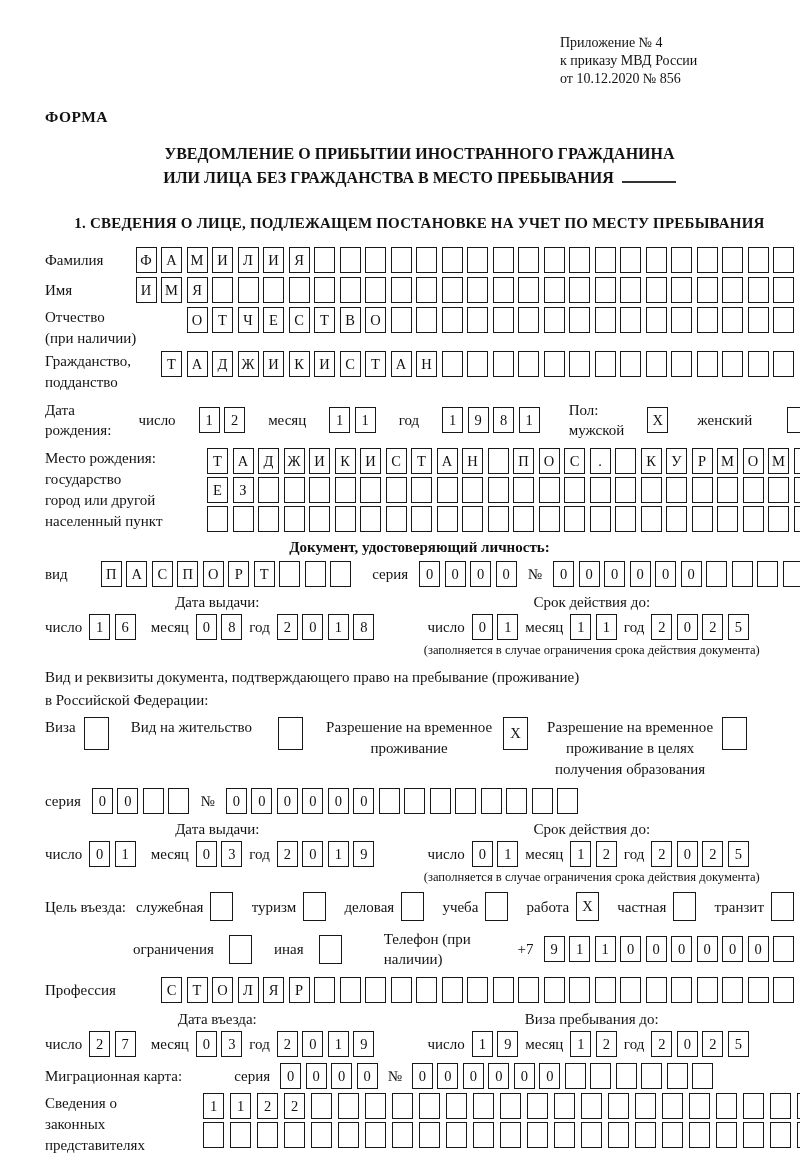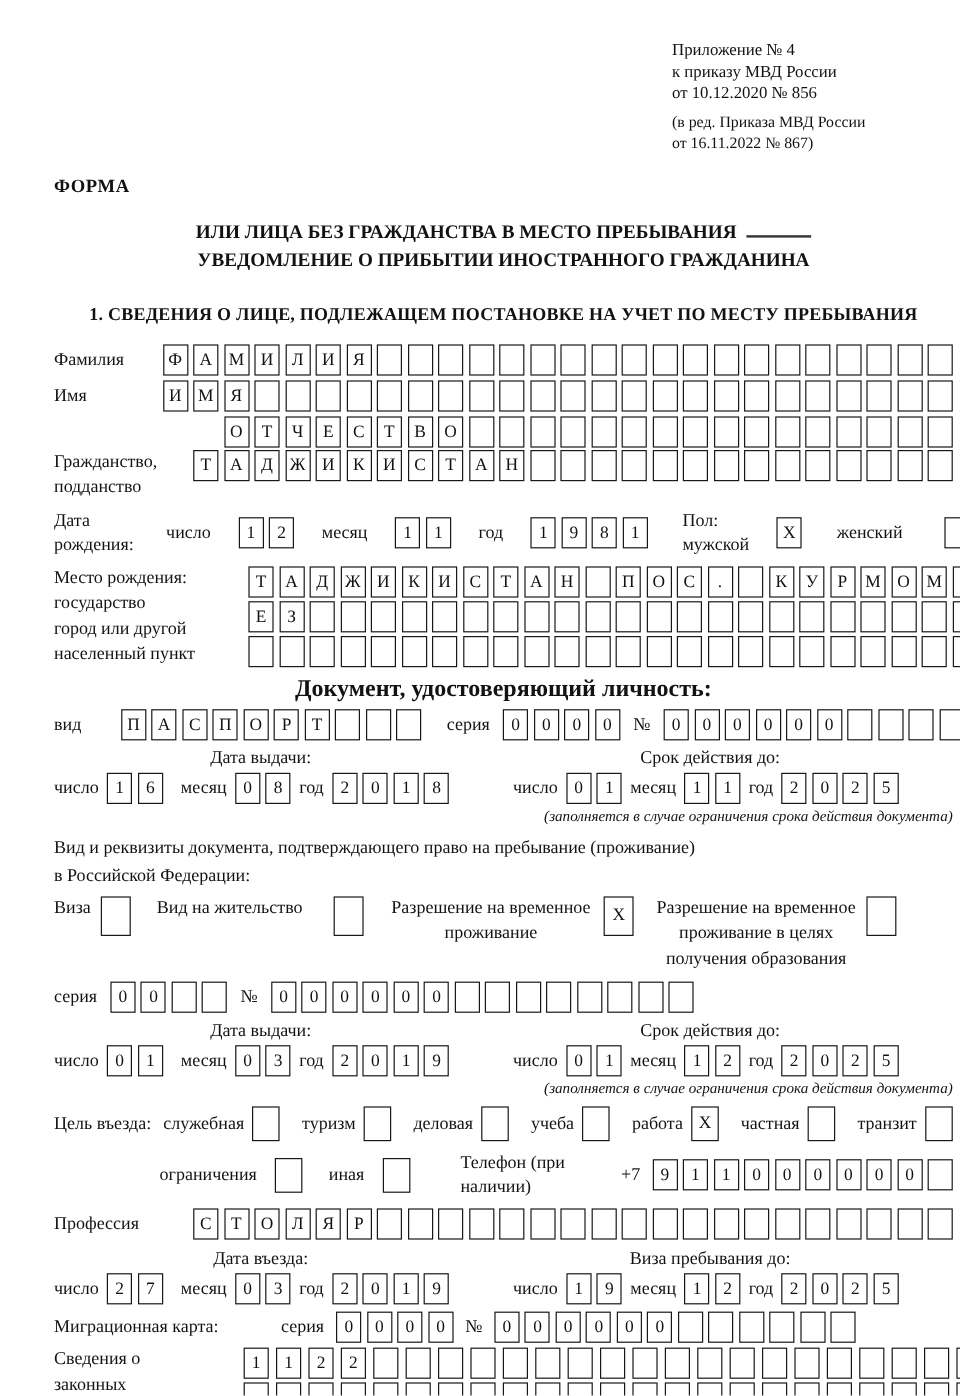--- a/index.html
+++ b/index.html
@@ -30,50 +30,46 @@
   .row.top{align-items:flex-start;}
   .ml-auto{margin-left:auto;}
   .lblcol div{font-size:15px;line-height:21px;}
   .boxcol{margin-left:auto;}
   .boxcol .strip{margin-bottom:3px;}
   .dates{display:flex;margin-top:6px;}
   .dcol-l{width:46%;}
   .dcol-r{width:54%;}
   .dhead{text-align:center;font-size:15px;margin-bottom:3px;}
   .drow{display:flex;align-items:center;gap:7px;}
-  .dnote{text-align:right;font-size:12.6px;margin-top:3px;font-style:italic;}
+  .dnote{text-align:center;font-size:12.6px;margin-top:3px;}
 
   .opts{display:flex;align-items:flex-start;margin-top:5px;margin-bottom:8px;}
   .opt{display:flex;align-items:flex-start;gap:8px;}
   .opt .olbl{font-size:15px;line-height:21px;}
   .opt .ctr{text-align:center;}
   .purp{display:flex;align-items:center;width:100%;}
   .purp .items{display:flex;flex:1;justify-content:space-between;align-items:flex-start;margin-left:10px;}
   .pair{display:flex;align-items:center;gap:7px;}
-  .sec-heading{text-align:center;font-weight:bold;font-size:20px;margin:4px 0 5px 0;}
+  .sec-heading{text-align:center;font-weight:bold;font-size:15px;margin:4px 0 5px 0;}
 </style>
 </head>
 <body>
 
 <div class="page">
 
   <div class="annex">
     <div>Приложение № 4</div>
     <div>к приказу МВД России</div>
     <div>от 10.12.2020 № 856</div>
-    <div class="amend">
-      <div>(в ред. Приказа МВД России</div>
-      <div>от 16.11.2022 № 867)</div>
-    </div>
   </div>
   <div class="forma">ФОРМА</div>
 
   <div class="title">
+    <div>УВЕДОМЛЕНИЕ О ПРИБЫТИИ ИНОСТРАННОГО ГРАЖДАНИНА</div>
     <div><span>ИЛИ ЛИЦА БЕЗ ГРАЖДАНСТВА В МЕСТО ПРЕБЫВАНИЯ</span><span class="uline"></span></div>
-    <div>УВЕДОМЛЕНИЕ О ПРИБЫТИИ ИНОСТРАННОГО ГРАЖДАНИНА</div>
   </div>
 
   <div class="sect">1. СВЕДЕНИЯ О ЛИЦЕ, ПОДЛЕЖАЩЕМ ПОСТАНОВКЕ НА УЧЕТ ПО МЕСТУ ПРЕБЫВАНИЯ</div>
 
   <div class="row" style="margin-top:15px;">
     <span class="lbl">Фамилия</span>
     <span class="strip ml-auto">
         <span class="cb">Ф</span>
         <span class="cb">А</span>
         <span class="cb">М</span>
@@ -129,20 +125,24 @@
         <span class="cb"></span>
         <span class="cb"></span>
         <span class="cb"></span>
         <span class="cb"></span>
         <span class="cb"></span>
         <span class="cb"></span>
       </span>
   </div>
 
   <div class="row top" style="margin-bottom:2px;">
+    <span class="lblcol">
+      <div>Отчество</div>
+      <div>(при наличии)</div>
+    </span>
     <span class="strip ml-auto">
         <span class="cb">О</span>
         <span class="cb">Т</span>
         <span class="cb">Ч</span>
         <span class="cb">Е</span>
         <span class="cb">С</span>
         <span class="cb">Т</span>
         <span class="cb">В</span>
         <span class="cb">О</span>
         <span class="cb"></span>

